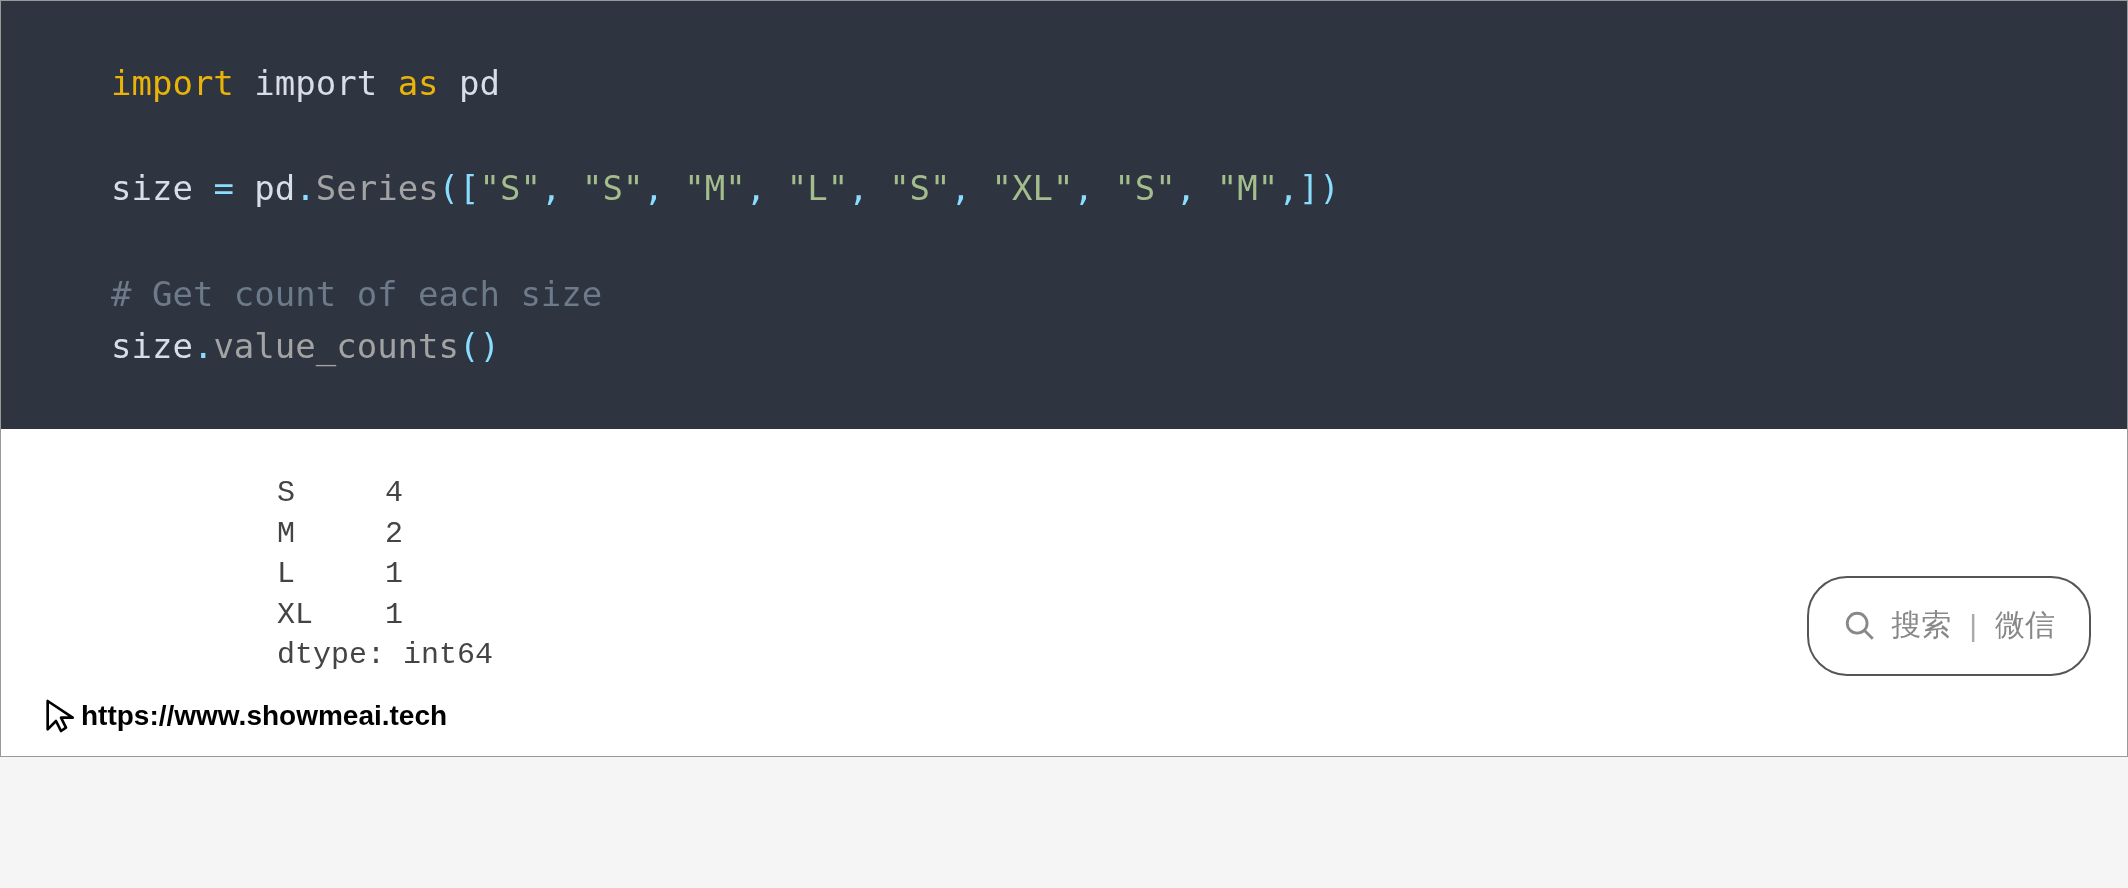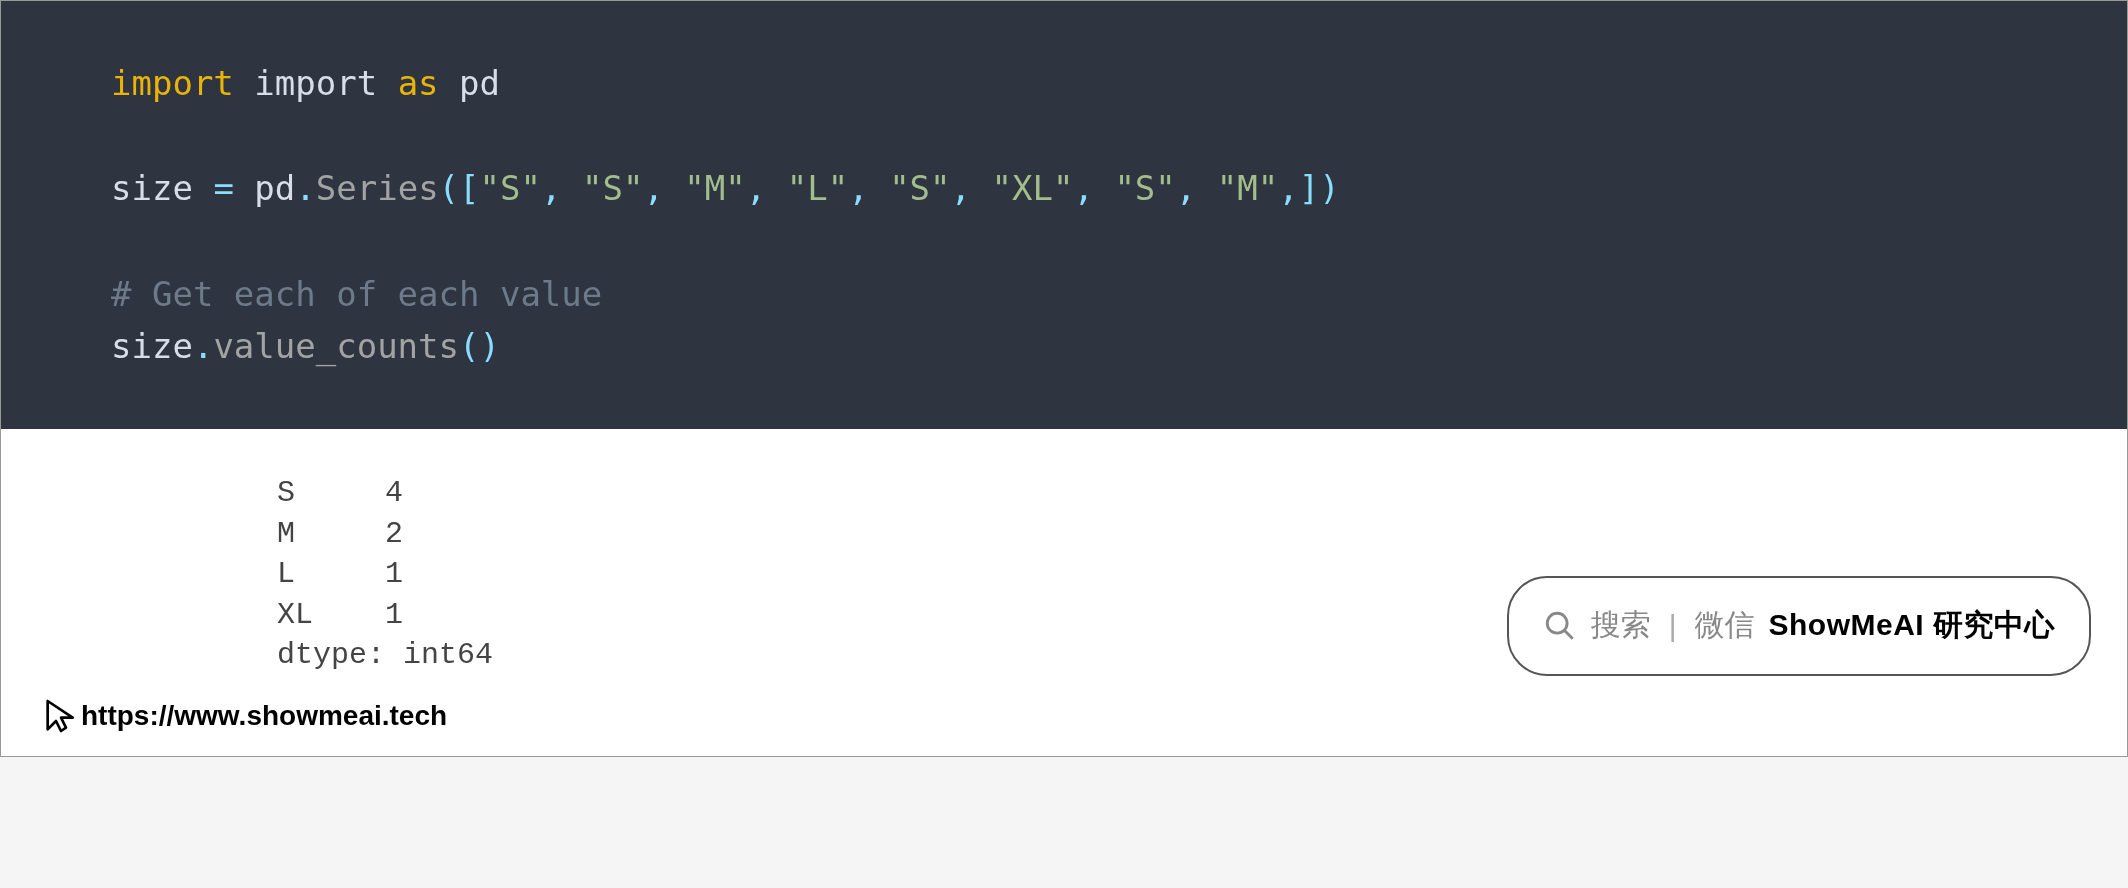--- a/index.html
+++ b/index.html
@@ -93,40 +93,39 @@
 </style>
 </head>
 <body>
 
 <div class="card">
 
   <div class="code-block"><span><span class="tok-kw">import</span> <span class="tok-id">import</span> <span class="tok-kw">as</span> <span class="tok-id">pd</span></span>
 
 <span><span class="tok-id">size</span> <span class="tok-op">=</span> <span class="tok-id">pd</span><span class="tok-punc">.</span><span class="tok-func">Series</span><span class="tok-punc">(</span><span class="tok-punc">[</span><span class="tok-str">"S"</span><span class="tok-punc">,</span><span> </span><span class="tok-str">"S"</span><span class="tok-punc">,</span><span> </span><span class="tok-str">"M"</span><span class="tok-punc">,</span><span> </span><span class="tok-str">"L"</span><span class="tok-punc">,</span><span> </span><span class="tok-str">"S"</span><span class="tok-punc">,</span><span> </span><span class="tok-str">"XL"</span><span class="tok-punc">,</span><span> </span><span class="tok-str">"S"</span><span class="tok-punc">,</span><span> </span><span class="tok-str">"M"</span><span class="tok-punc">,</span><span class="tok-punc">]</span><span class="tok-punc">)</span></span>
 
-<span class="tok-cmt"># Get each of each value</span>
+<span class="tok-cmt"># Get count of each size</span>
 <span><span class="tok-id">size</span><span class="tok-punc">.</span><span class="tok-func">value_counts</span><span class="tok-punc">(</span><span class="tok-punc">)</span></span></div>
 
   <div class="output-block"><span id="output-rows">S     4
 M     2
 L     1
 XL    1</span>
 <span>dtype: int64</span></div>
 
   <div class="search-pill">
     <span class="mag">
       <svg width="34" height="34" viewBox="0 0 24 24" fill="none" stroke="#888" stroke-width="2">
         <circle cx="10" cy="10" r="7"></circle>
         <line x1="15" y1="15" x2="21" y2="21"></line>
       </svg>
     </span>
     <span class="grey">搜索</span>
     <span class="sep">|</span>
     <span class="grey">微信</span>
-    <span class="brand">ShowMeAI 研究中心</span>
   </div>
 
   <div class="footer">
     <div class="url-row">
       <span class="cursor-icon">
         <svg width="40" height="40" viewBox="0 0 24 24" fill="none" stroke="#000" stroke-width="1.6" stroke-linejoin="round" stroke-linecap="round">
           <path d="M4 3 L4 20 L9 15 L12 21 L15 19 L12 13 L19 13 Z"></path>
         </svg>
       </span>
       <span class="url-text">https://www.showmeai.tech</span>

